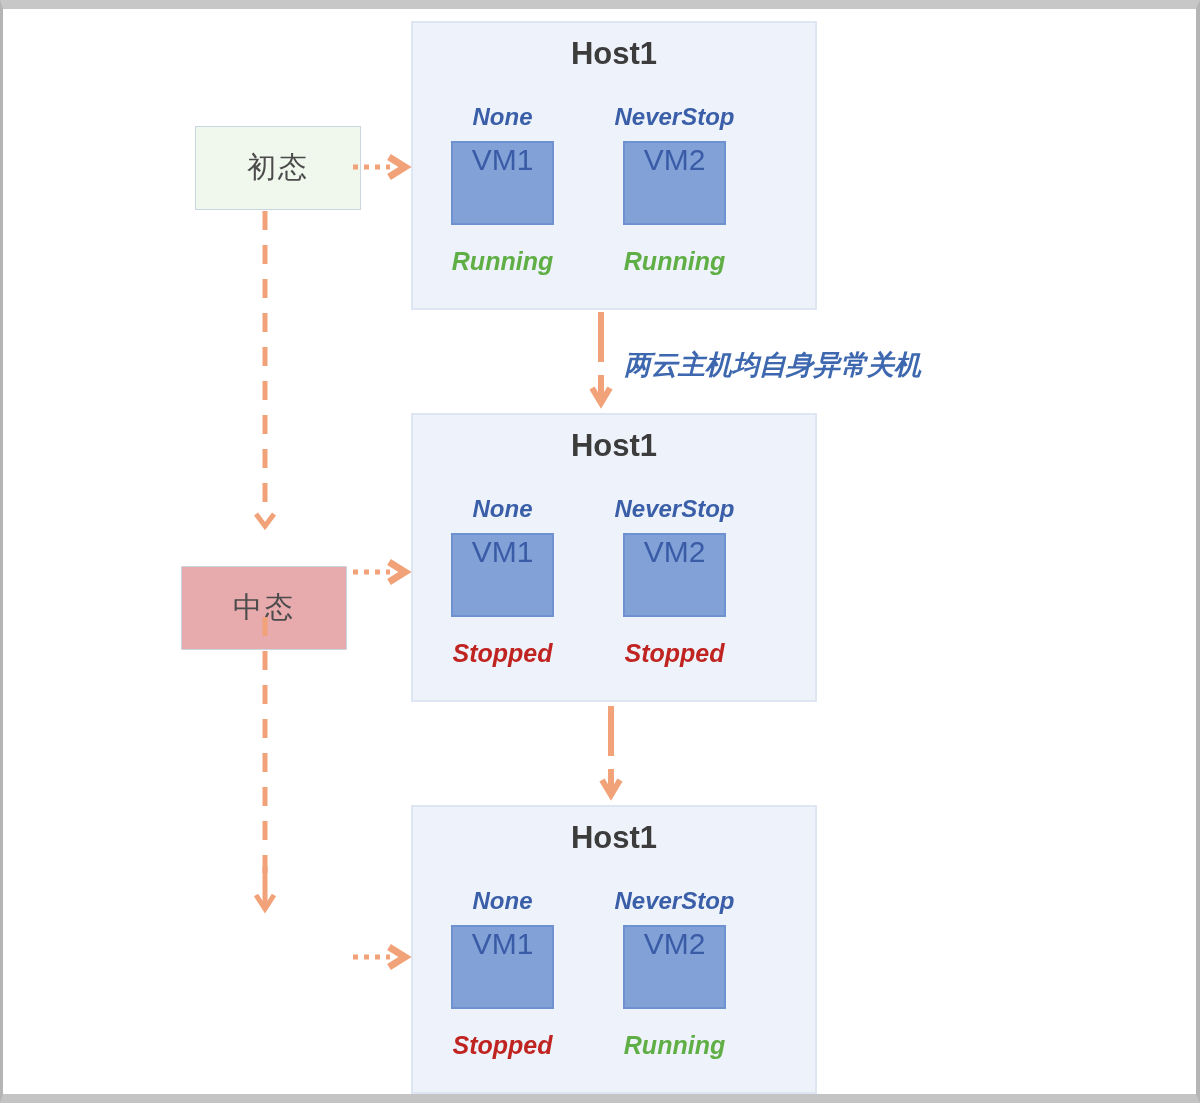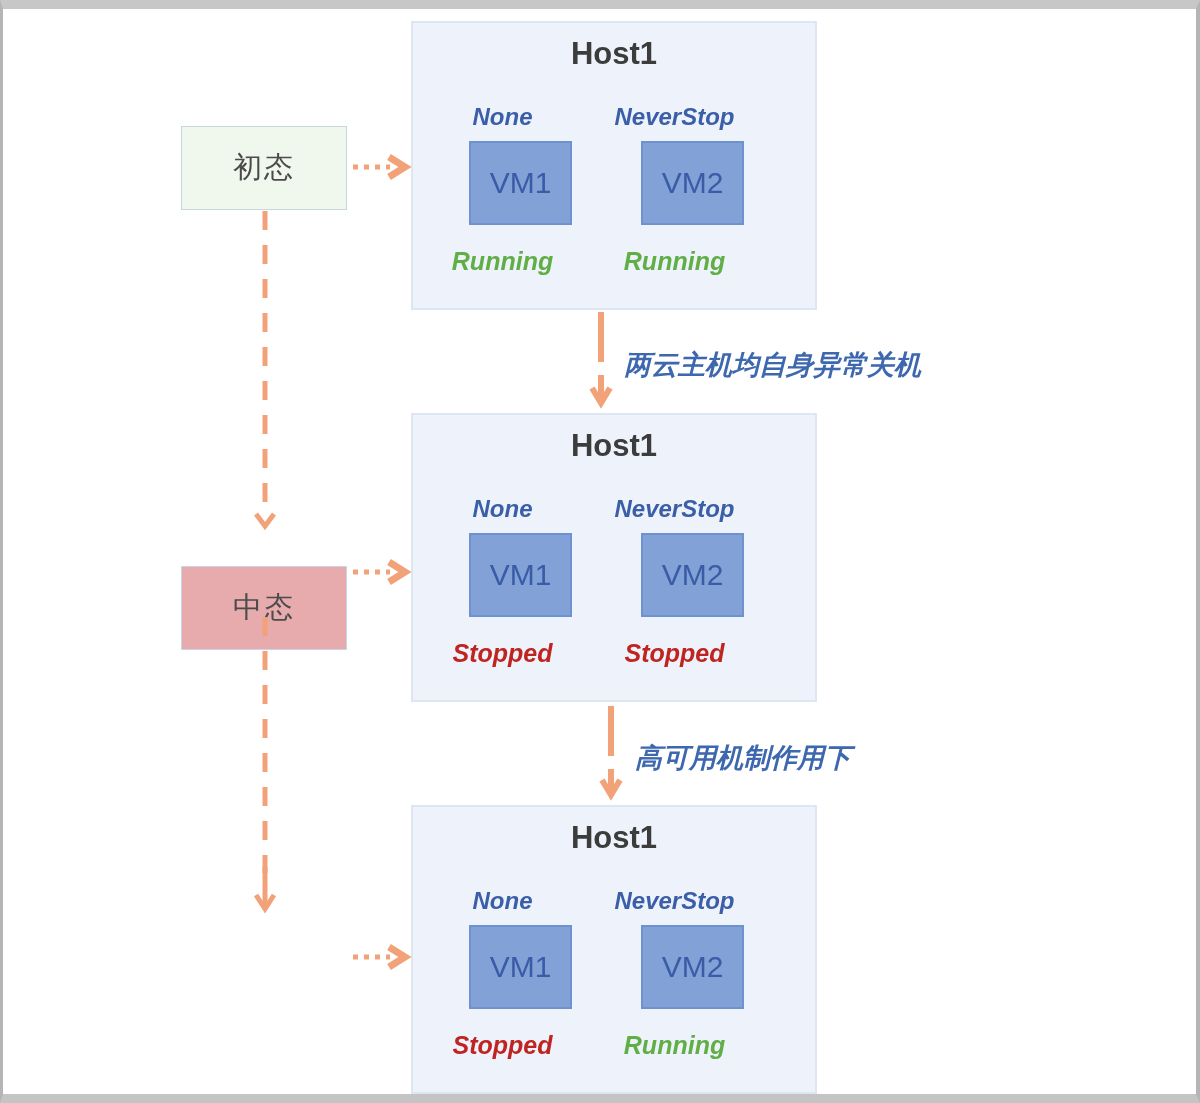--- a/index.html
+++ b/index.html
@@ -39,21 +39,21 @@
     border: 1px solid var(--state-border);
     display: flex;
     align-items: center;
     justify-content: center;
     font-size: 29px;
     color: #4b4b4b;
     letter-spacing: 2px;
   }
   .state-green { background: var(--state-green-bg); }
   .state-pink  { background: var(--state-pink-bg); margin-top: 37px; }
-  #state-init  { left: 178px; top: 117px; }
+  #state-init  { left: 192px; top: 117px; }
   #state-mid   { left: 178px; top: 520px; }
   #state-final { left: 180px; top: 905px; }
 
   
   .host-box {
     position: absolute;
     left: 408px;
     width: 406px;
     height: 289px;
     background: var(--host-bg);
@@ -93,23 +93,21 @@
   }
   .vm-box {
     position: absolute;
     top: 118px;
     left: 0;
     width: 103px;
     height: 84px;
     background: var(--vm-fill);
     border: 2px solid var(--vm-border);
     display: flex;
-    align-items: center;
     justify-content: center;
-    margin-left: 18px;
   }
   .vm-name {
     font-size: 30px;
     font-weight: 500;
     color: var(--vm-text);
   }
   .vm-status {
     position: absolute;
     top: 224px;
     left: 50%;
@@ -240,15 +238,14 @@
   <svg class="arrow" id="varrow-1" width="30" height="96">
     <line class="arrow-stroke" x1="15" y1="0" x2="15" y2="88" stroke-width="6" stroke-dasharray="50 13 40"></line>
     <polyline class="arrow-stroke" points="6,76 15,91 24,76" stroke-width="6"></polyline>
   </svg>
   <svg class="arrow" id="varrow-2" width="30" height="94">
     <line class="arrow-stroke" x1="15" y1="0" x2="15" y2="86" stroke-width="6" stroke-dasharray="50 13 40"></line>
     <polyline class="arrow-stroke" points="6,74 15,89 24,74" stroke-width="6"></polyline>
   </svg>
 
   <div class="transition-label" id="transition-label-1">两云主机均自身异常关机</div>
-  <div class="transition-label" id="transition-label-2">高可用机制作用下</div>
 
 </div>
 
 </body></html>

